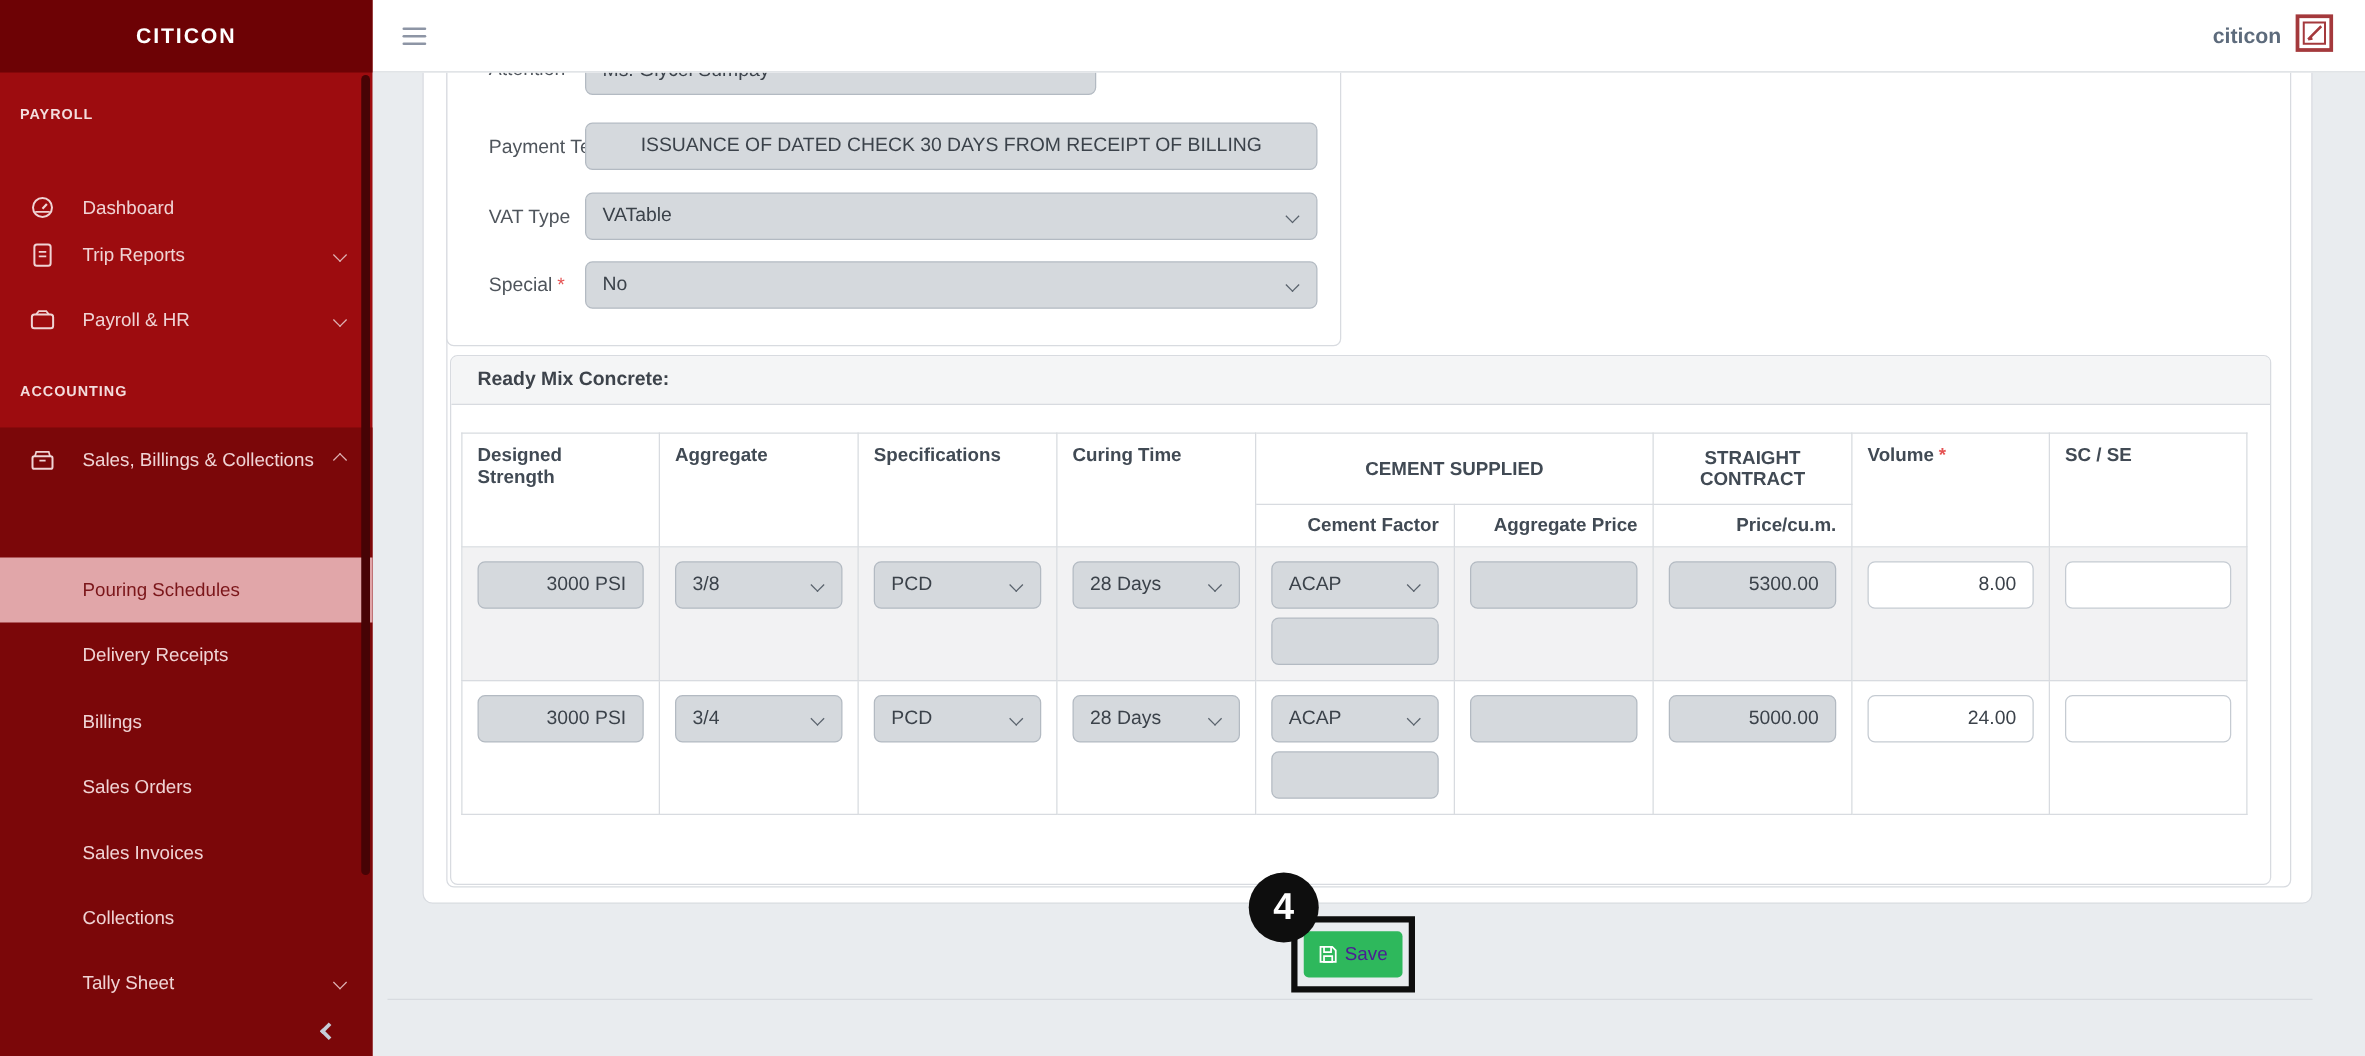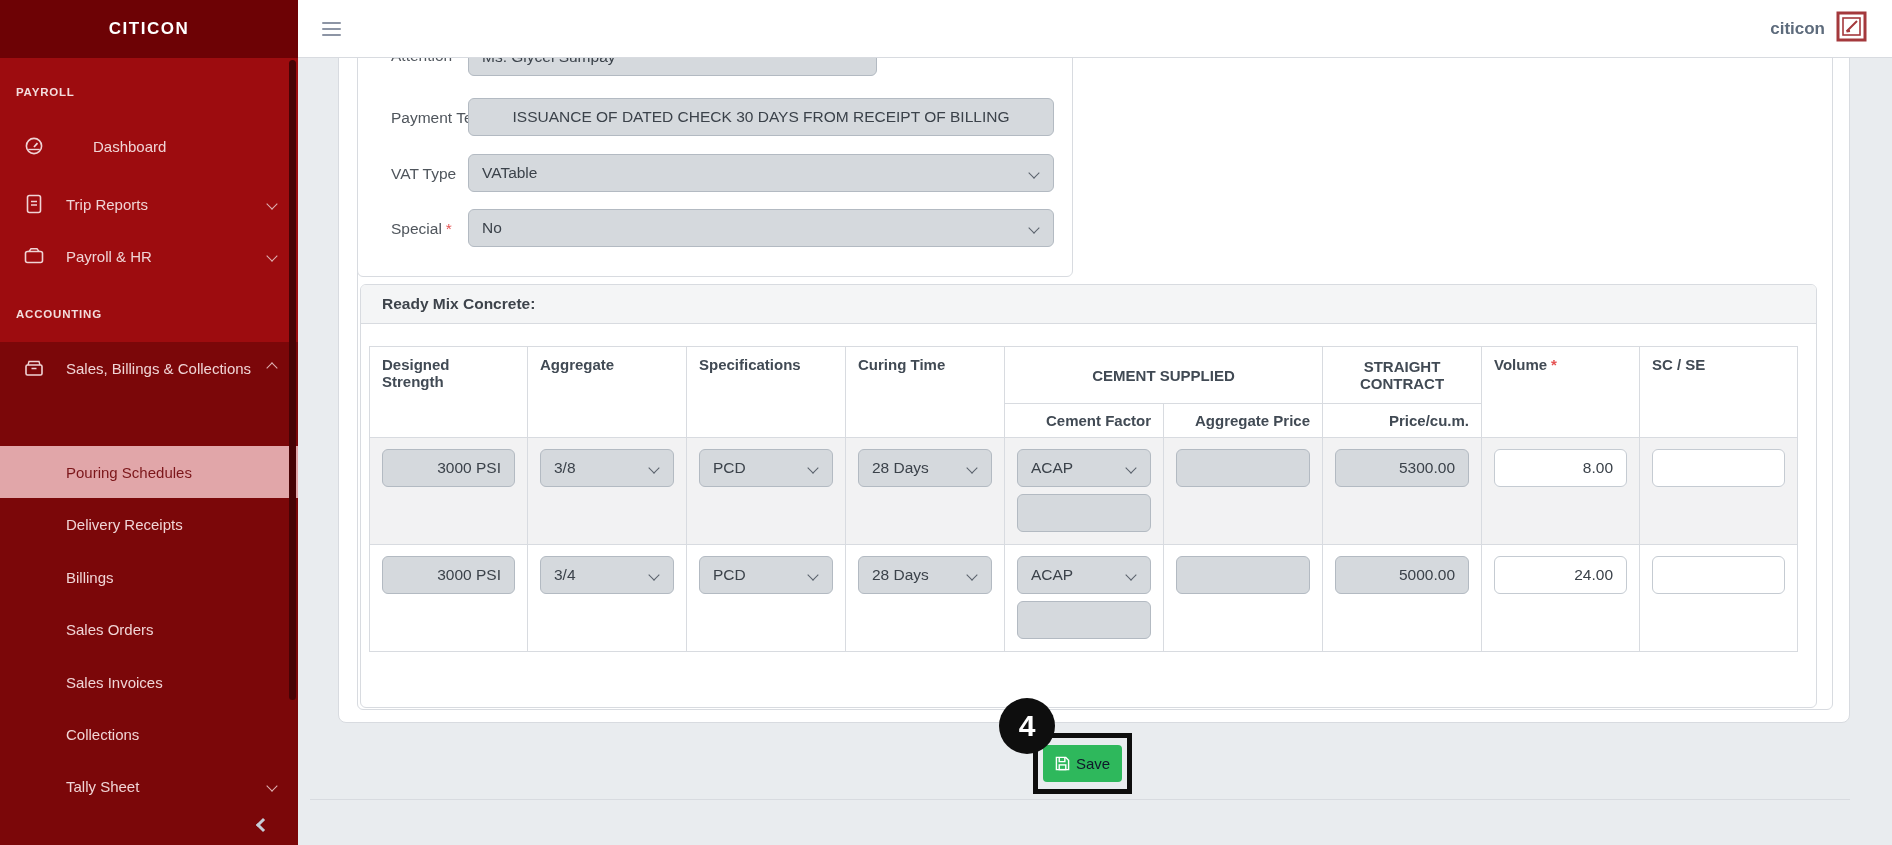--- a/index.html
+++ b/index.html
@@ -92,38 +92,38 @@
   .rmx tbody tr.striped { background:#f2f2f3; }
   .rmx td { padding:11px 12px; vertical-align:top; }
   .stack-gap { margin-top:7px; }
 
   
   .divider { position:absolute; left:12px; top:741px; width:1540px; height:1px; background:#d8dbe0; }
   .anno-rect { position:absolute; left:735px; top:675px; width:99px; height:61px;
                border:5px solid #0e0e0e; z-index:5; display:flex; align-items:center;
                justify-content:center; }
   .save-btn { width:79px; height:37px; background:#2eb85c; border:none; border-radius:4px;
-              color:#0f172a; font-size:15px; font-family:"Liberation Sans", sans-serif;
+              color:#4c1d95; font-size:15px; font-family:"Liberation Sans", sans-serif;
               display:flex; align-items:center; justify-content:center; gap:6px; cursor:pointer; }
   .anno-circle { position:absolute; left:701px; top:640px; width:56px; height:56px;
                  border-radius:50%; background:#0e0e0e; z-index:6; display:flex;
                  align-items:center; justify-content:center; color:#ffffff;
                  font-size:30px; font-weight:bold; }
 </style>
 </head>
 <body>
 
 <div class="stage">
 
   <nav class="sidebar">
     <div class="brand">CITICON</div>
 
     <div class="nav-title" style="top:86px;">PAYROLL</div>
 
-    <div class="nav-item" style="top:120px;gap:27px;">
+    <div class="nav-item" style="top:140px;">
       <span class="ic">
         <svg width="20" height="20" viewBox="0 0 20 20" fill="none" stroke="#f0d4d5" stroke-width="1.6">
           <circle cx="10" cy="10" r="7.6"></circle>
             <path d="M10 11 L13.5 7.2" stroke-width="1.8"></path>
           <path d="M4.2 13.5 h11.6" stroke-width="1.4"></path>
         </svg>
       </span>
       <span>Dashboard</span>
     </div>
 

